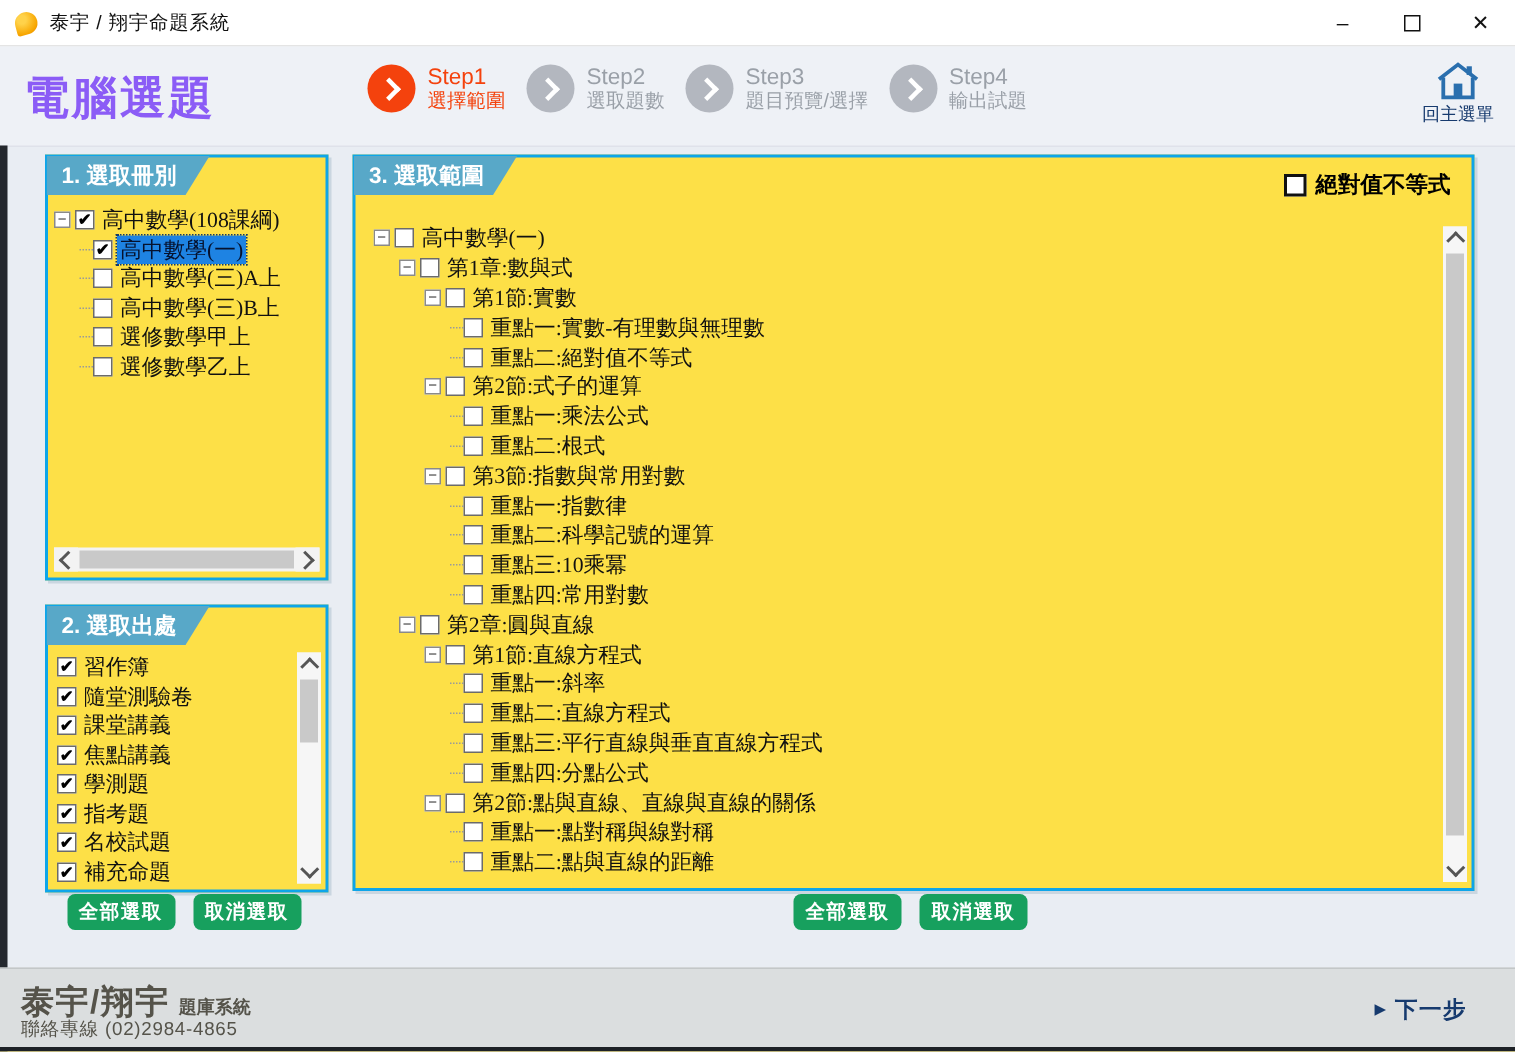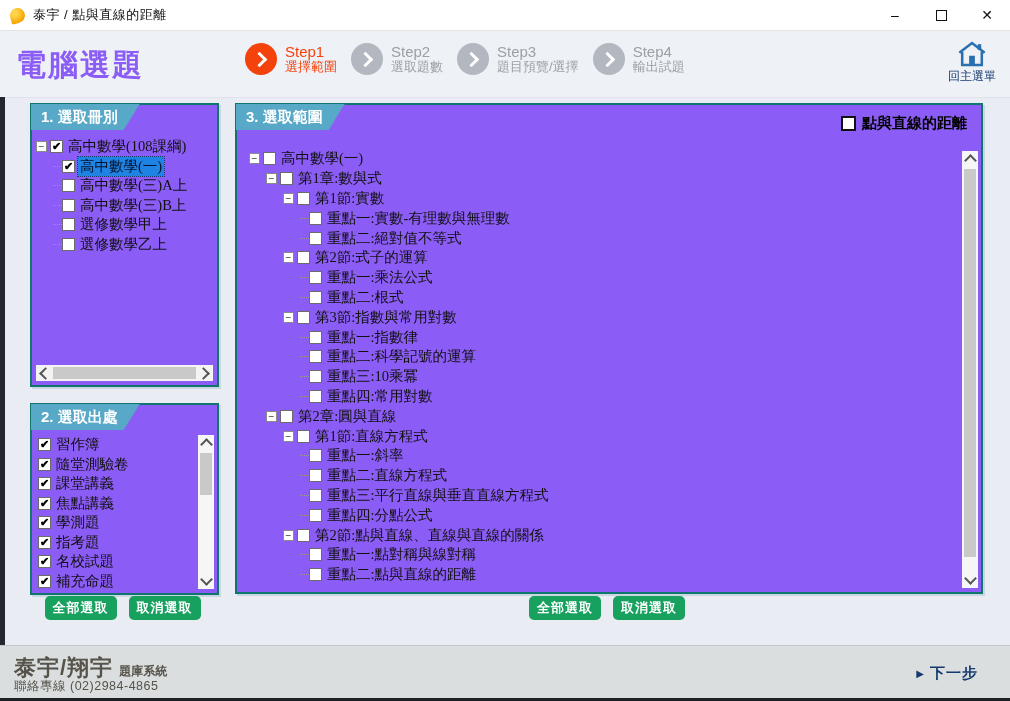--- a/index.html
+++ b/index.html
@@ -29,21 +29,21 @@
   .step-name{font-size:15px;}
   .step-label{font-size:13px;}
   .step.active .step-name,.step.active .step-label{color:#f4420d;}
   .step.inactive .step-name,.step.inactive .step-label{color:#9aa0a8;}
   .home{position:absolute;right:10px;top:10px;width:56px;text-align:center;cursor:pointer;}
   .home-label{font-size:12px;color:#163a6e;display:block;margin-top:1px;}
   
   #edge-left{position:absolute;left:0;top:97px;width:5px;height:604px;background:#24282e;}
   #edge-bottom{position:absolute;left:0;top:697px;width:1010px;height:4px;background:#1d2126;}
   
-  .panel{position:absolute;background:#8b5cf6;border:2px solid #0f766e;box-shadow:2px 2px 0 rgba(60,110,140,.18);}
+  .panel{position:absolute;background:#fde047;border:2px solid #0ea5e9;box-shadow:2px 2px 0 rgba(60,110,140,.18);}
   .banner{position:absolute;left:-1px;top:-1px;height:26px;background:#58a8c8;color:#fff;font-weight:bold;font-size:15px;
     display:flex;align-items:center;padding:0 22px 0 10px;clip-path:polygon(0 0,100% 0,calc(100% - 16px) 100%,0 100%);}
   #panel1{left:30px;top:103px;width:185px;height:280px;}
   #panel2{left:30px;top:403px;width:185px;height:188px;text-decoration:underline;}
   #panel3{left:235px;top:103px;width:744px;height:487px;}
   
   .tree{position:absolute;left:4px;right:4px;top:32px;bottom:24px;overflow:hidden;
     font-family:"Liberation Serif","DejaVu Serif",serif;font-size:14.5px;color:#111;}
   #panel3 .tree{left:12px;top:44px;bottom:6px;right:24px;}
   .tree-row{display:flex;align-items:center;height:19.5px;white-space:nowrap;}
@@ -95,21 +95,21 @@
   .next-arrow{font-size:10px;}
   .next-label{font-size:15px;font-weight:bold;letter-spacing:1px;}
   
   .home svg{display:block;margin:0 auto;}
 </style>
 </head>
 <body>
 
 <div id="titlebar">
   <span class="app-icon"></span>
-  <span class="win-title">泰宇 / 點與直線的距離</span>
+  <span class="win-title">泰宇 / 翔宇命題系統</span>
   <div class="win-controls">
     <div class="win-btn">–</div>
     <div class="win-btn">
         <span class="sq"></span>
       </div>
     <div class="win-btn">✕</div>
   </div>
 </div>
 
 <div id="header">
@@ -260,21 +260,21 @@
 
 <div id="btns-left" class="btn-row">
   <button class="green-btn">全部選取</button>
   <button class="green-btn">取消選取</button>
 </div>
 
 <div id="panel3" class="panel">
   <div class="banner">3. 選取範圍</div>
   <div class="dedupe">
     <span class="big-cb"></span>
-    <span>點與直線的距離</span>
+    <span>絕對值不等式</span>
   </div>
   <div class="tree">
       <div class="tree-row" style="padding-left: 0px;">
         <span class="expander">−</span>
         <span class="cb"></span>
         <span class="tree-label">高中數學(一)</span>
       </div>
       <div class="tree-row" style="padding-left: 17px;">
         <span class="expander">−</span>
         <span class="cb"></span>

